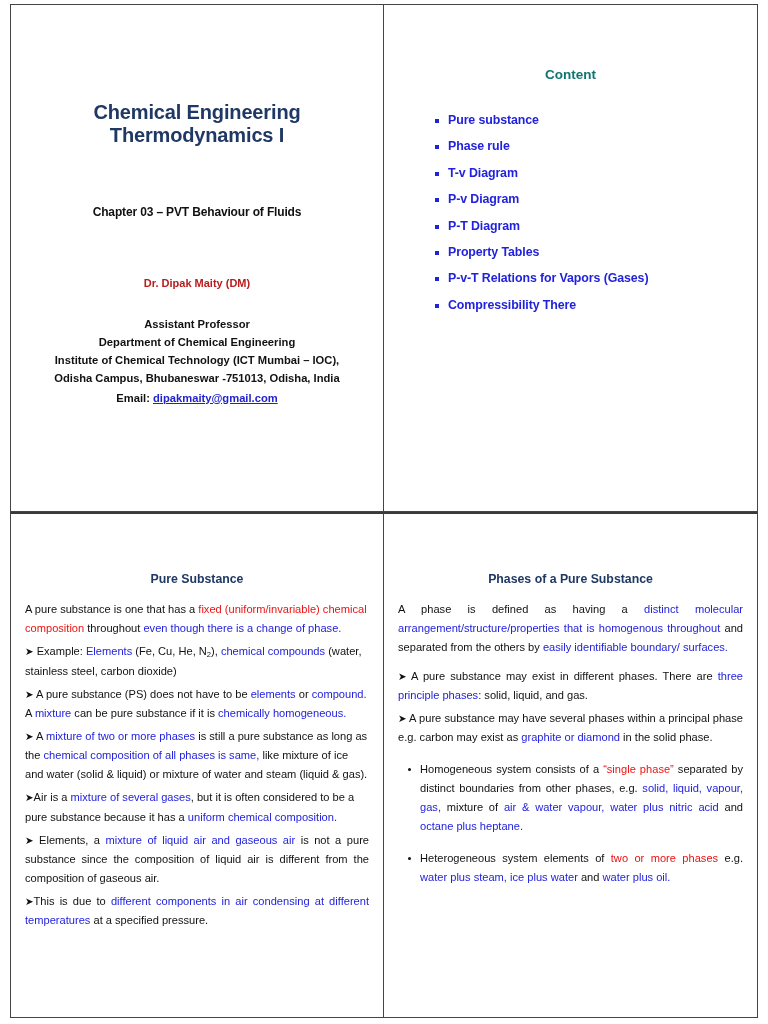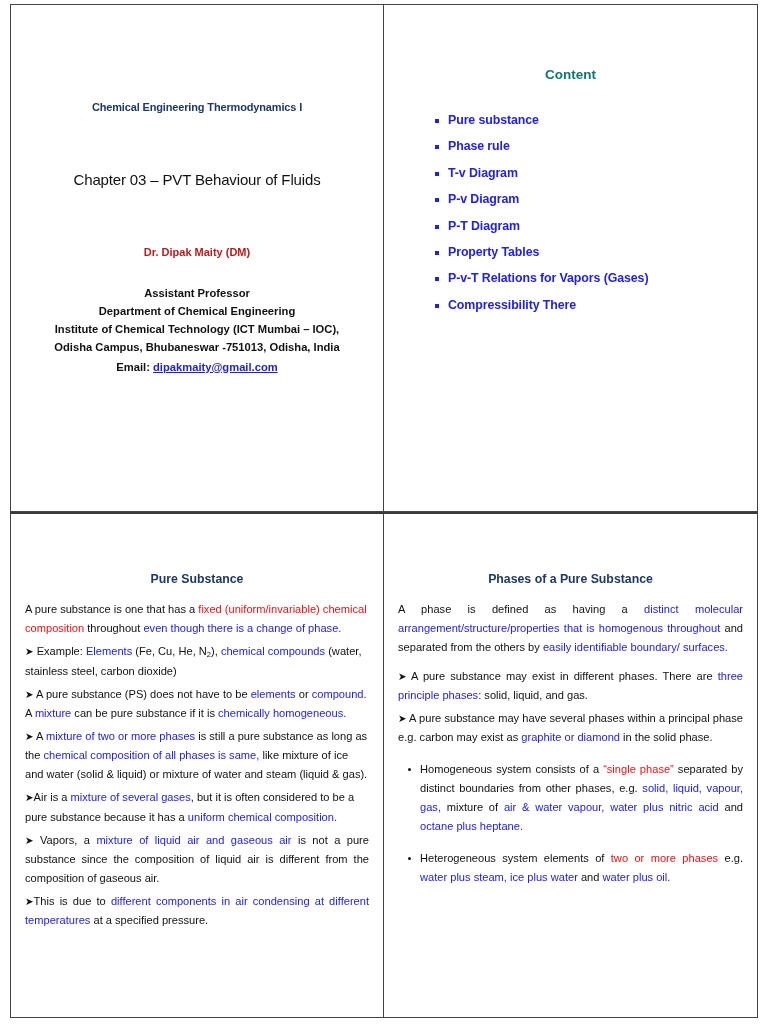--- a/index.html
+++ b/index.html
@@ -44,28 +44,28 @@
   .slide-row.bottom .slide { border-top: 2px solid #3a3a3a; }
 
   
   .title-slide-inner {
     padding: 0 22px;
     text-align: center;
   }
   .course-title {
     color: #1F3864;
     font-weight: bold;
-    font-size: 11px;
+    font-size: 20px;
     letter-spacing: -0.15px;
     margin-top: 96px;
   }
   .chapter-title {
     color: #111111;
-    font-weight: normal;
-    font-size: 15px;
+    font-weight: bold;
+    font-size: 12px;
     letter-spacing: -0.15px;
     margin-top: 58px;
   }
   .author {
     color: #b91c1c;
     font-weight: bold;
     font-size: 11px;
     margin-top: 58px;
   }
   .affil-block {
@@ -212,21 +212,21 @@
         <p class="para"><span>A pure substance is one that has a </span><span class="rd">fixed (uniform/invariable) chemical composition</span><span> throughout </span><span class="bl">even though there is a change of phase.</span></p>
 
         <p class="para"><span class="arrow">➤</span><span> Example: </span><span class="bl">Elements</span><span> (Fe, Cu, He, N</span><sub>2</sub><span>), </span><span class="bl">chemical compounds</span><span> (water, stainless steel, carbon dioxide)</span></p>
 
         <p class="para"><span class="arrow">➤</span><span> A pure substance (PS) does not have to be </span><span class="bl">elements</span><span> or </span><span class="bl">compound.</span><span> A </span><span class="bl">mixture</span><span> can be pure substance if it is </span><span class="bl">chemically homogeneous.</span></p>
 
         <p class="para"><span class="arrow">➤</span><span> A </span><span class="bl">mixture of two or more phases</span><span> is still a pure substance as long as the </span><span class="bl">chemical composition of all phases is same,</span><span> like mixture of ice and water (solid &amp; liquid) or mixture of water and steam (liquid &amp; gas).</span></p>
 
         <p class="para"><span class="arrow">➤</span><span>Air is a </span><span class="bl">mixture of several gases</span><span>, but it is often considered to be a pure substance because it has a </span><span class="bl">uniform chemical composition.</span></p>
 
-        <p class="para just"><span class="arrow">➤</span><span> Vapors, a </span><span class="bl">mixture of liquid air and gaseous air</span><span> is not a pure substance since the composition of liquid air is different from the composition of gaseous air.</span></p>
+        <p class="para just"><span class="arrow">➤</span><span> Elements, a </span><span class="bl">mixture of liquid air and gaseous air</span><span> is not a pure substance since the composition of liquid air is different from the composition of gaseous air.</span></p>
 
         <p class="para just"><span class="arrow">➤</span><span>This is due to </span><span class="bl">different components in air condensing at different temperatures</span><span> at a specified pressure.</span></p>
       </div>
     </div>
 
     <div class="slide right">
       <div class="body-slide-inner">
         <div class="body-heading">Phases of a Pure Substance</div>
 
         <p class="para just"><span>A phase is defined as having a </span><span class="bl">distinct molecular arrangement/structure/properties that is homogenous throughout</span><span> and separated from the others by </span><span class="bl">easily identifiable boundary/ surfaces.</span></p>

